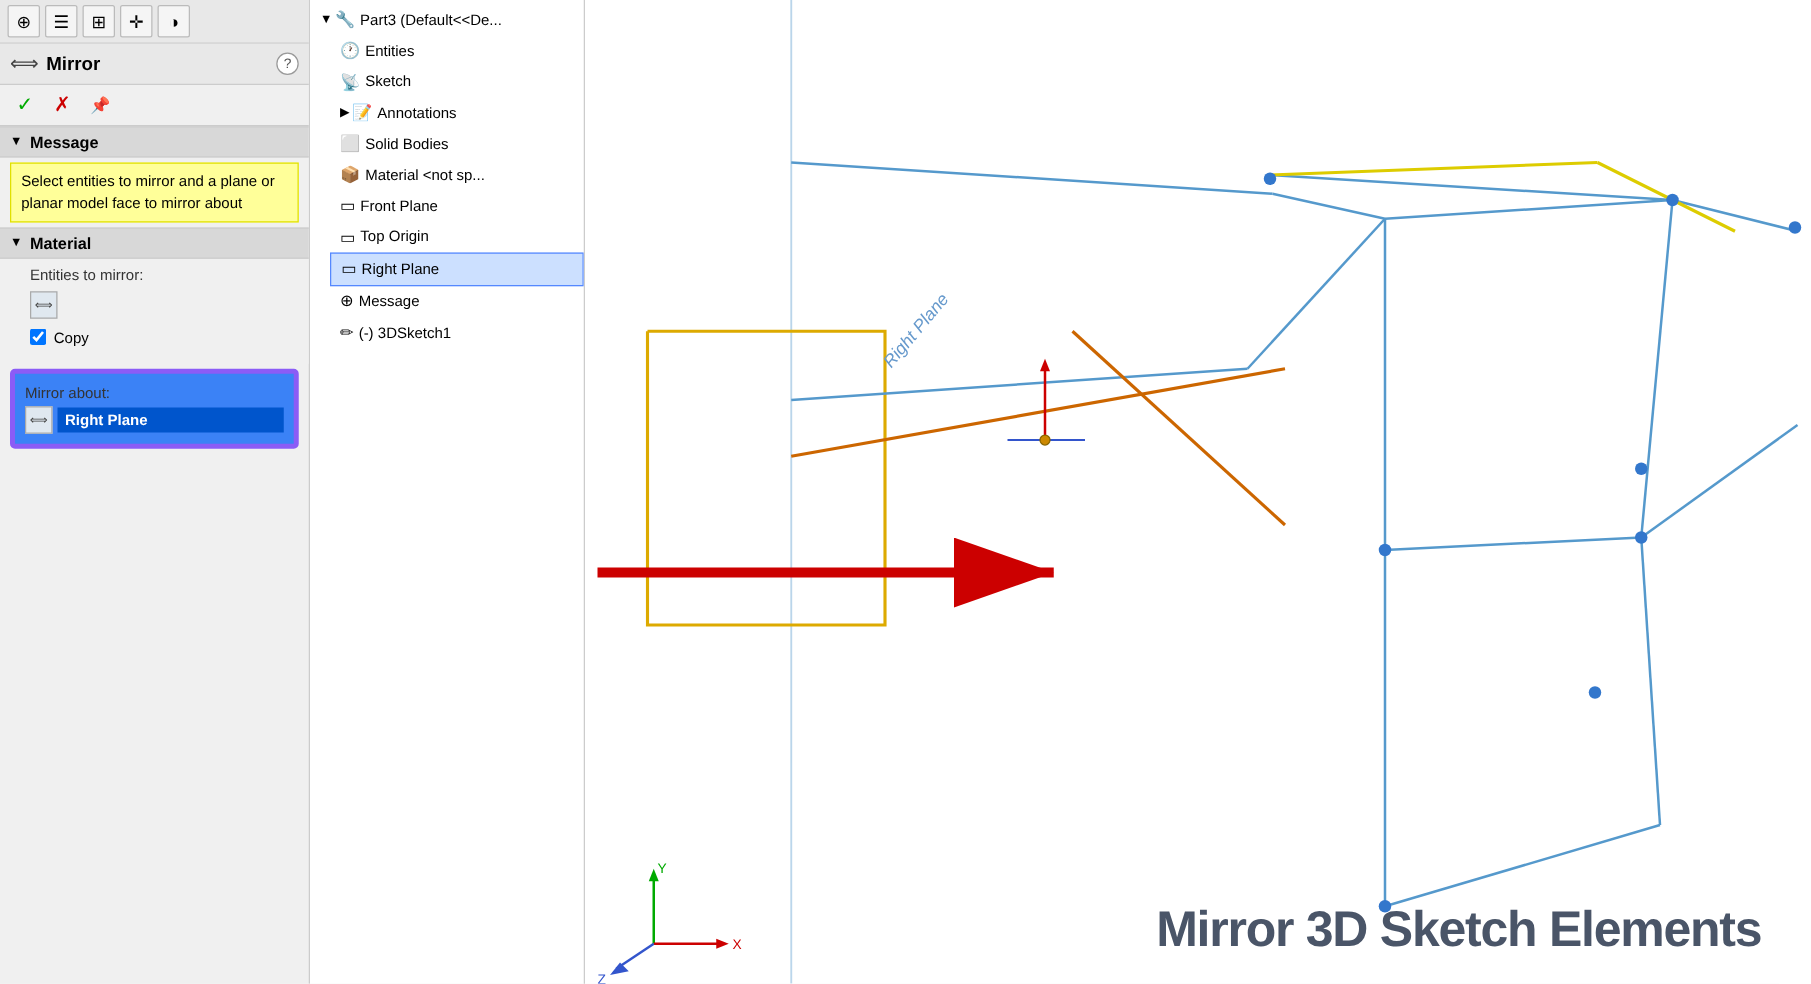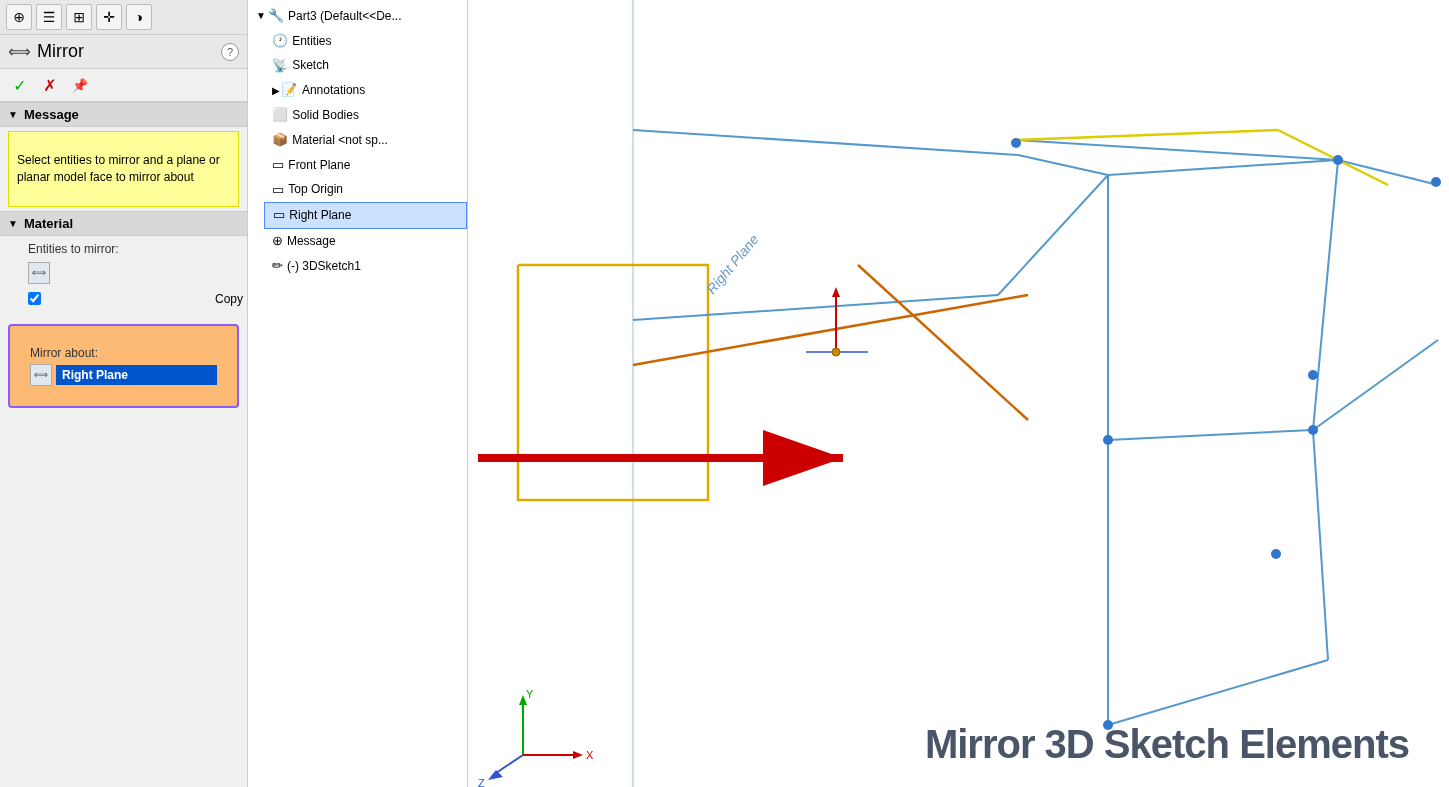--- a/index.html
+++ b/index.html
@@ -42,22 +42,22 @@
       padding: 6px 8px;
       background: #e8e8e8;
       border-bottom: 1px solid #ccc;
       gap: 6px;
     }
     #mirror-header .mirror-icon {
       font-size: 16px;
       color: #444;
     }
     #mirror-title {
-      font-weight: normal;
-      font-size: 18px;
+      font-weight: bold;
+      font-size: 15px;
       flex: 1;
     }
     #mirror-help {
       width: 18px; height: 18px;
       border: 1px solid #999;
       border-radius: 50%;
       display: flex; align-items: center; justify-content: center;
       font-size: 11px; color: #555; cursor: pointer; background: #fff;
     }
 
@@ -92,32 +92,32 @@
       cursor: pointer;
     }
     .section-header .arrow {
       margin-right: 6px;
       font-size: 10px;
     }
 
     
     #message-section { background: #f0f0f0; }
     #message-content {
-      padding: 20px 8px;
+      padding: 6px 8px;
       background: #ffff99;
       margin: 4px 8px;
       border: 1px solid #e0e000;
       font-size: 12px;
       line-height: 1.4;
       color: #000;
     }
 
     
     #options-section { background: #f0f0f0; }
-    #options-content { padding: 6px 4px; margin-left: 24px; }
+    #options-content { padding: 6px 24px; }
 
     .field-label {
       font-size: 12px;
       margin-bottom: 4px;
       color: #333;
     }
 
     .entities-box {
       display: flex;
       align-items: flex-start;
@@ -138,30 +138,29 @@
       min-height: 100px;
       padding: 4px;
       font-size: 12px;
     }
     .entity-item { color: #aa0000; line-height: 1.6; }
 
     .copy-checkbox {
       display: flex; align-items: center; gap: 6px;
       margin-bottom: 8px;
       font-size: 12px;
-      justify-content: space-between;
     }
 
     
     #mirror-about-section {
-      border: 2px solid #8b5cf6;
+      border: 4px solid #8b5cf6;
       border-radius: 4px;
       margin: 4px 8px;
-      padding: 20px;
-      background: #fdba74;
+      padding: 8px;
+      background: #3b82f6;
     }
     #mirror-about-label {
       font-size: 12px;
       color: #333;
       margin-bottom: 4px;
     }
     #mirror-about-row {
       display: flex; align-items: center; gap: 4px;
     }
     .mirror-about-icon {

